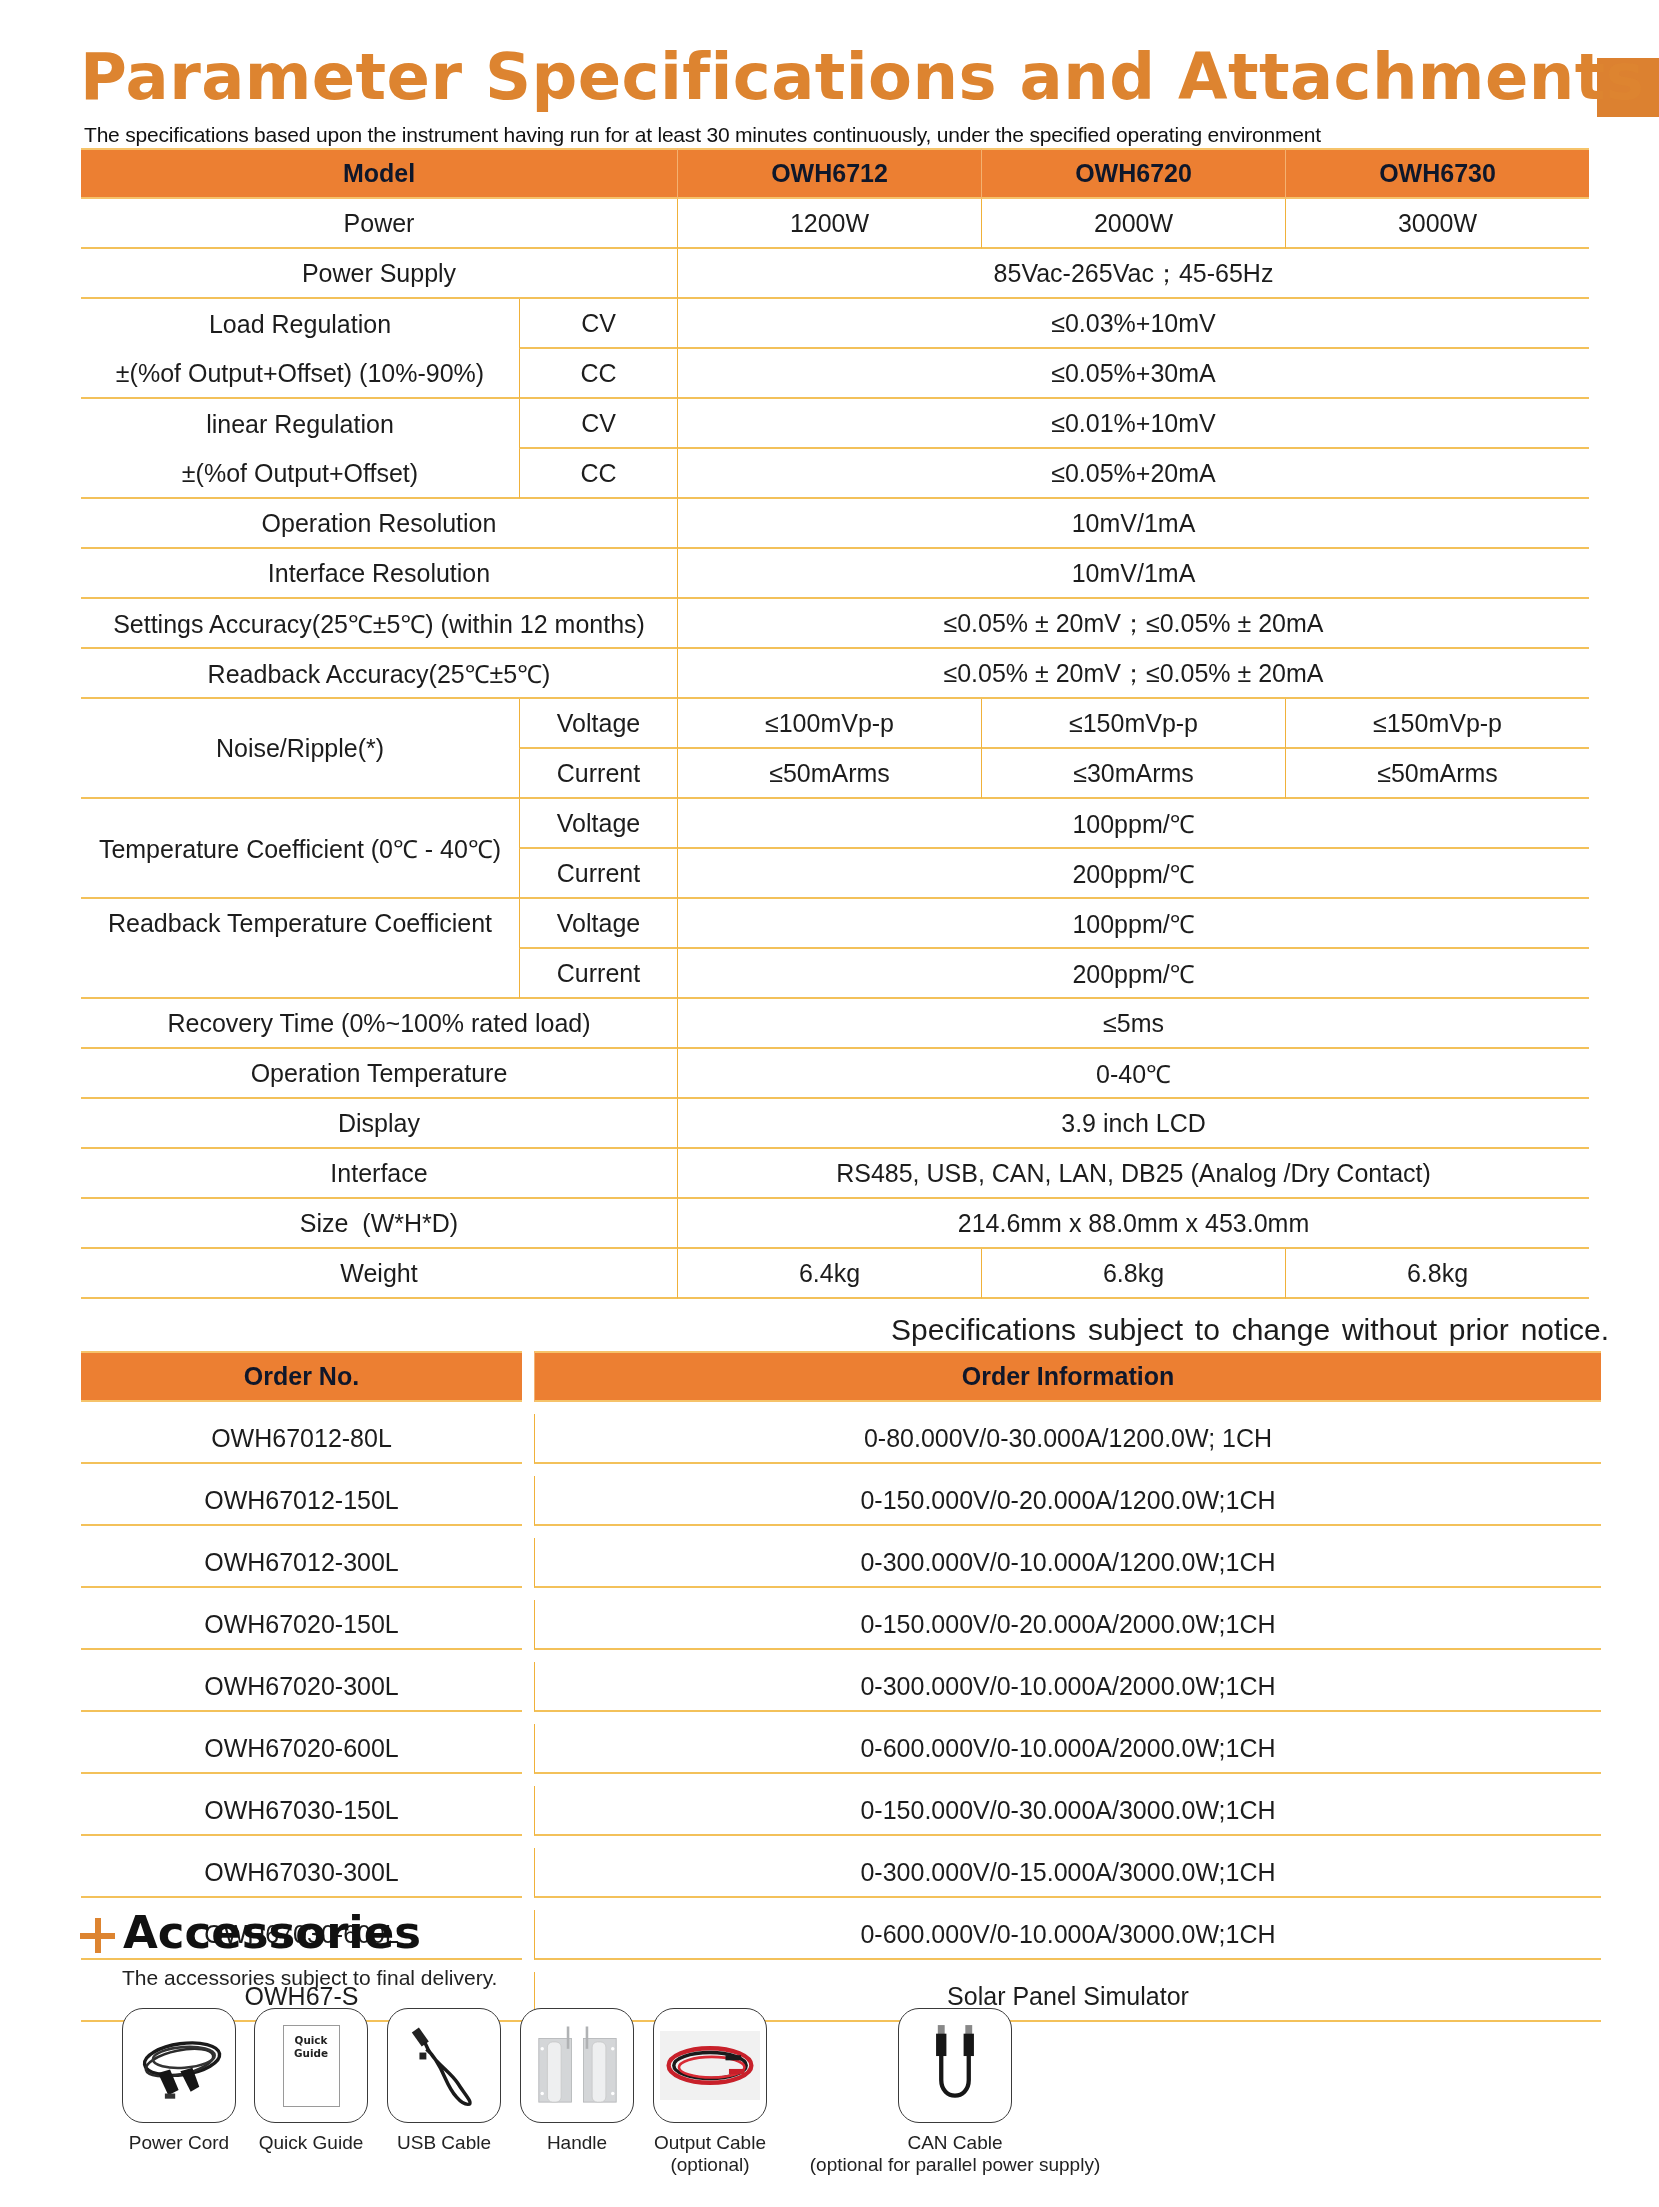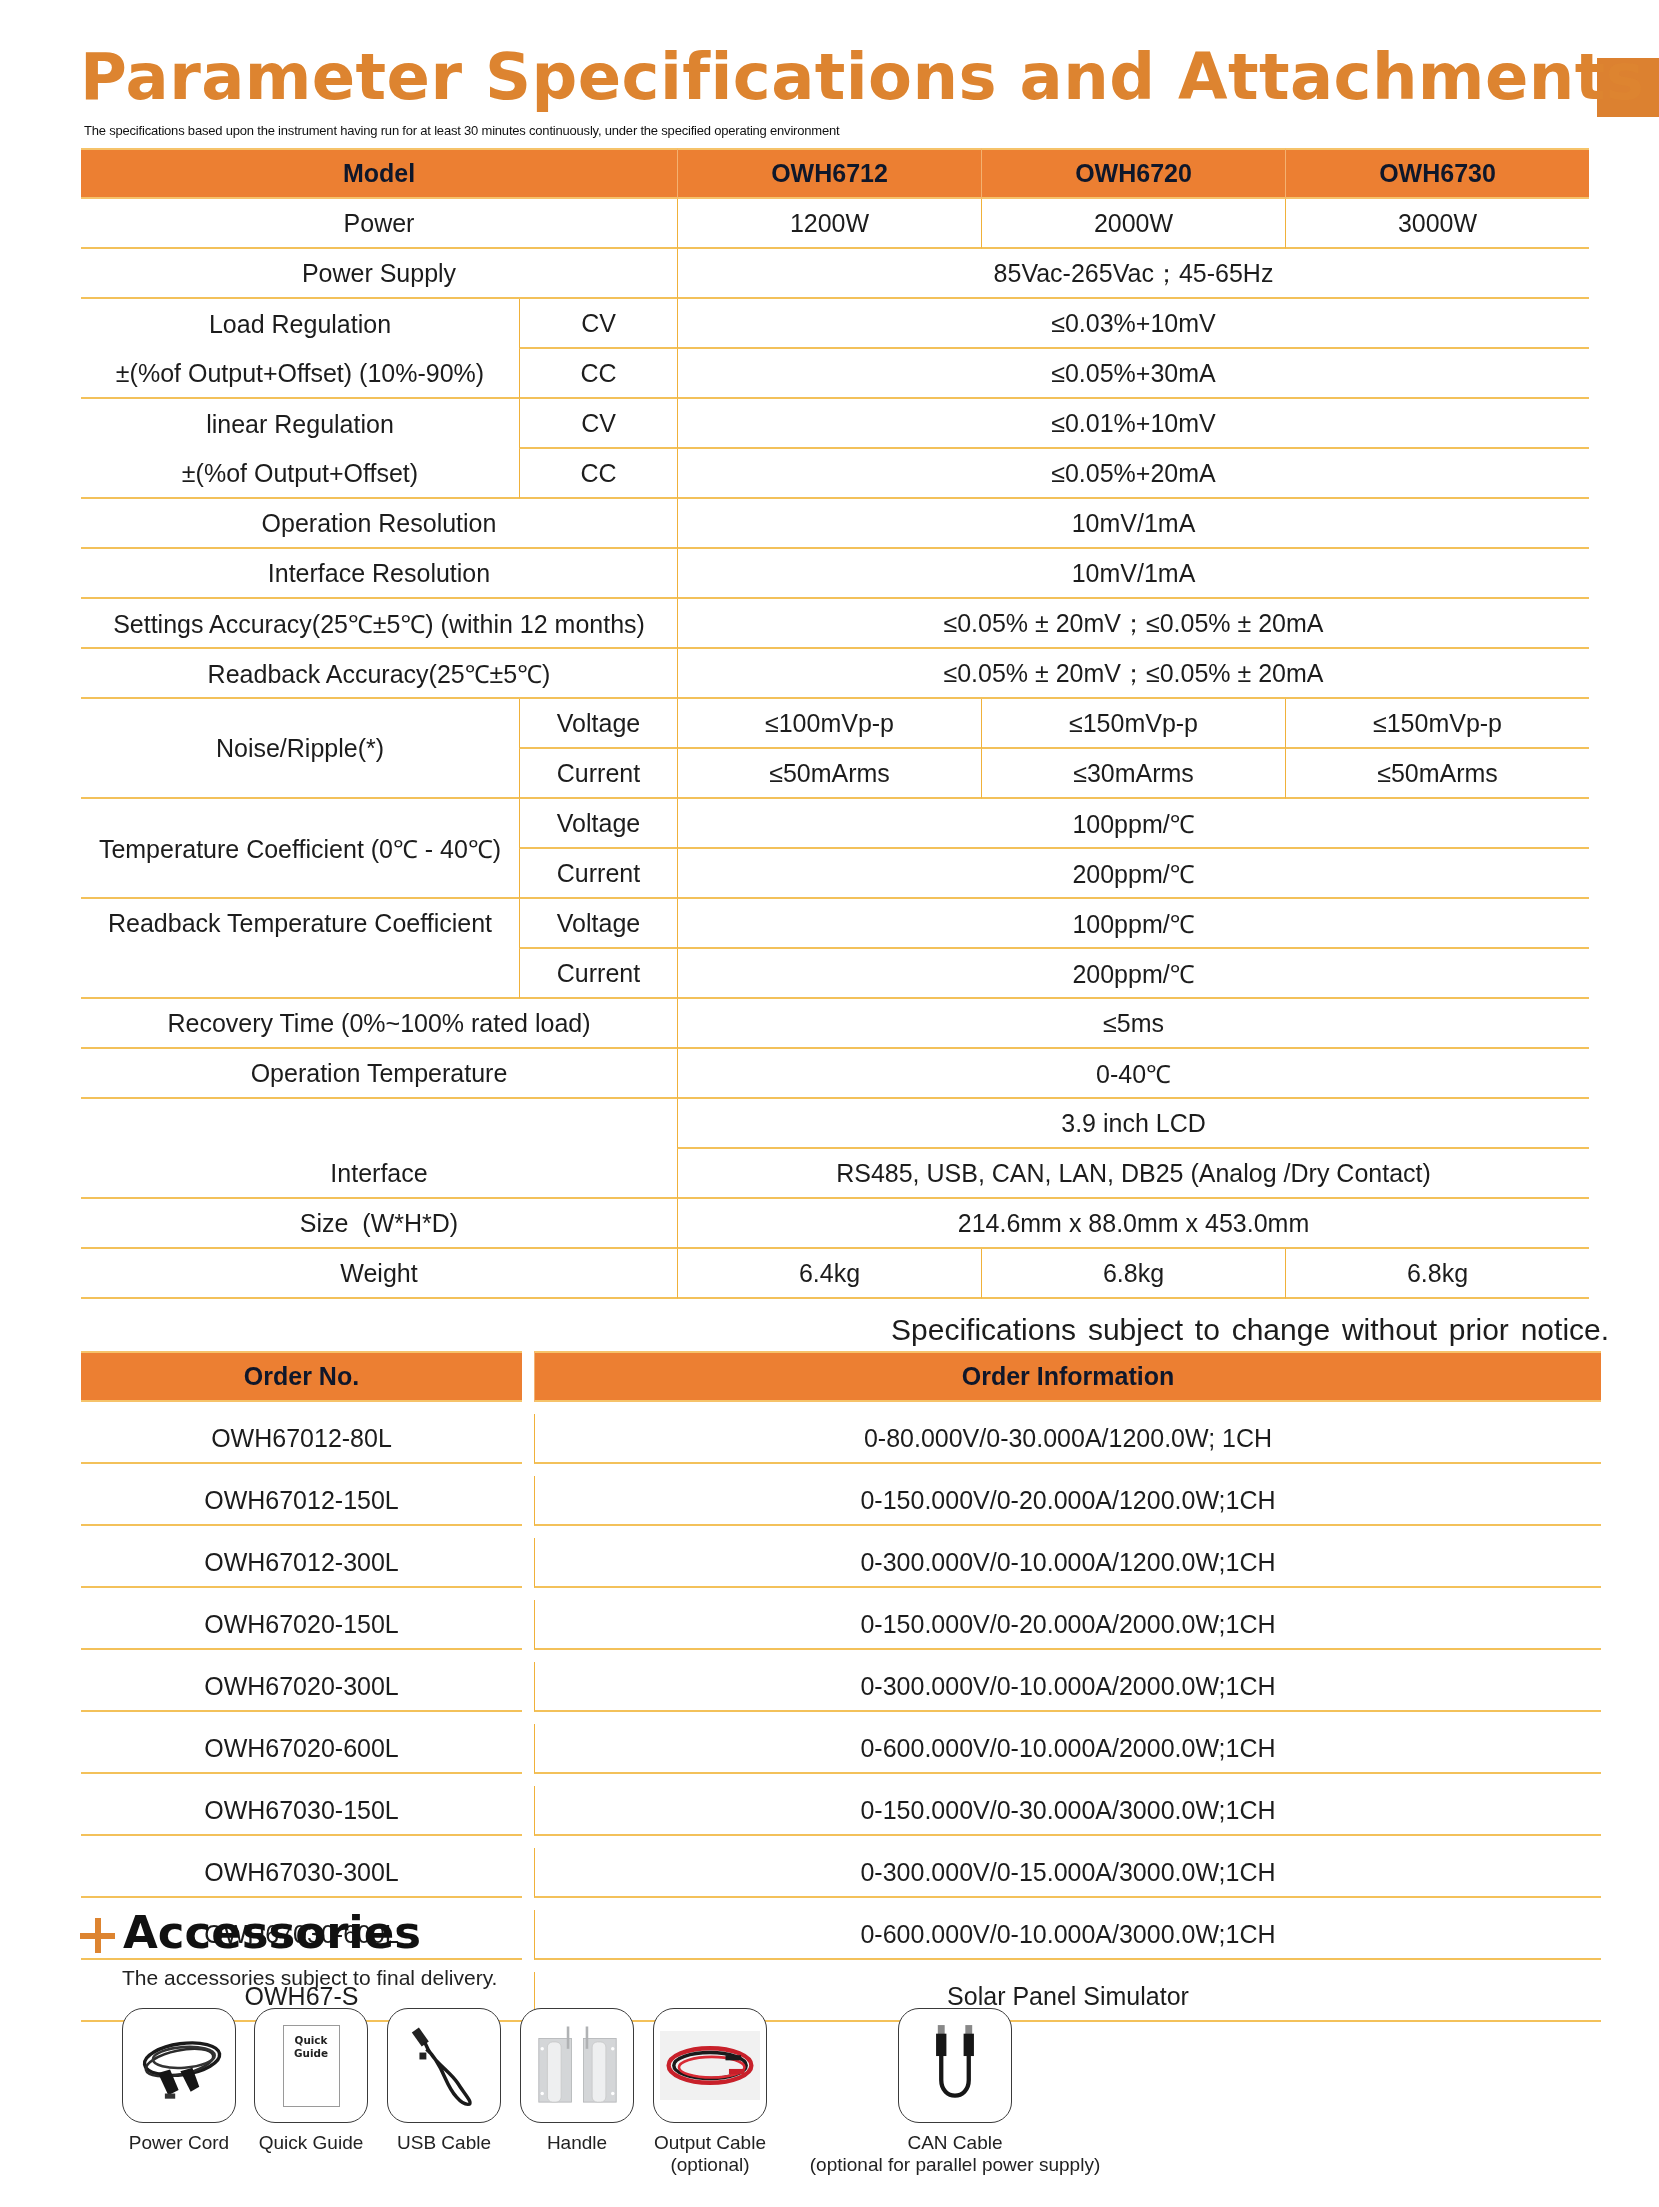--- a/index.html
+++ b/index.html
@@ -7,21 +7,21 @@
   body { position: relative; font-family: "DejaVu Sans", sans-serif; color: #1a1a1a; }
 
   .title {
     position: absolute; left: 80px; top: 45px;
     font-family: "DejaVu Sans", sans-serif; font-weight: bold;
     font-size: 64px; color: #DD8430; letter-spacing: 0.4px; white-space: nowrap;
     line-height: 1;
   }
   .subtitle {
     position: absolute; left: 84px; top: 123px;
-    font-family: "Liberation Sans", sans-serif; font-size: 13px; color: #111;
+    font-family: "Liberation Sans", sans-serif; font-size: 21px; color: #111;
     white-space: nowrap; letter-spacing: -0.2px;
   }
   .side-tab {
     position: absolute; left: 1597px; top: 58px; width: 62px; height: 59px;
     background: #DC8130;
   }
 
   
   .grid {
     position: absolute; left: 81px; width: 1508px;
@@ -158,20 +158,21 @@
   <div class="c vl" style="grid-column:3/6;grid-row:16">100ppm/℃</div>
   <div class="c vl" style="grid-column:2;grid-row:17">Current</div>
   <div class="c vl" style="grid-column:3/6;grid-row:17">200ppm/℃</div>
 
   <div class="c" style="grid-column:1/3;grid-row:18">Recovery Time (0%~100% rated load)</div>
   <div class="c vl" style="grid-column:3/6;grid-row:18">≤5ms</div>
 
   <div class="c" style="grid-column:1/3;grid-row:19">Operation Temperature</div>
   <div class="c vl" style="grid-column:3/6;grid-row:19">0-40℃</div>
 
+  <div class="c" style="grid-column:1/3;grid-row:20">Display</div>
   <div class="c vl" style="grid-column:3/6;grid-row:20">3.9 inch LCD</div>
 
   <div class="c" style="grid-column:1/3;grid-row:21">Interface</div>
   <div class="c vl" style="grid-column:3/6;grid-row:21">RS485, USB, CAN, LAN, DB25 (Analog /Dry Contact)</div>
 
   <div class="c" style="grid-column:1/3;grid-row:22;white-space:pre">Size  (W*H*D)</div>
   <div class="c vl" style="grid-column:3/6;grid-row:22">214.6mm x 88.0mm x 453.0mm</div>
 
   <div class="c" style="grid-column:1/3;grid-row:23">Weight</div>
   <div class="c vl" style="grid-column:3;grid-row:23">6.4kg</div>

